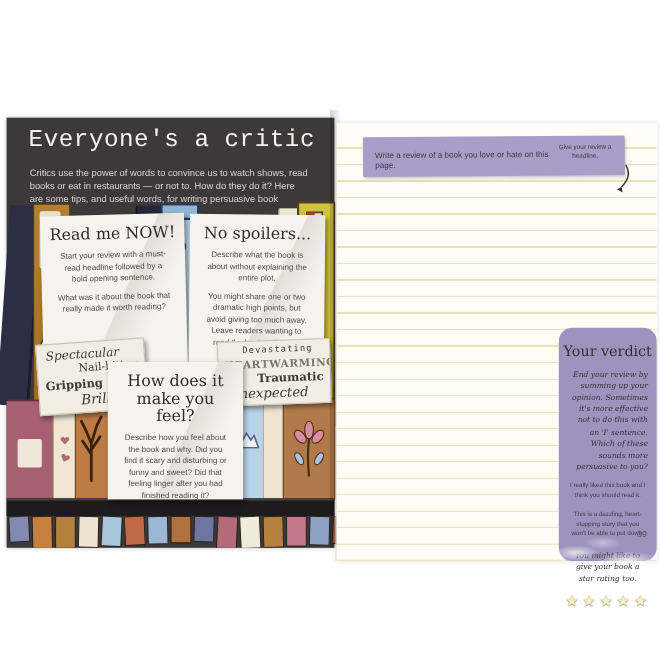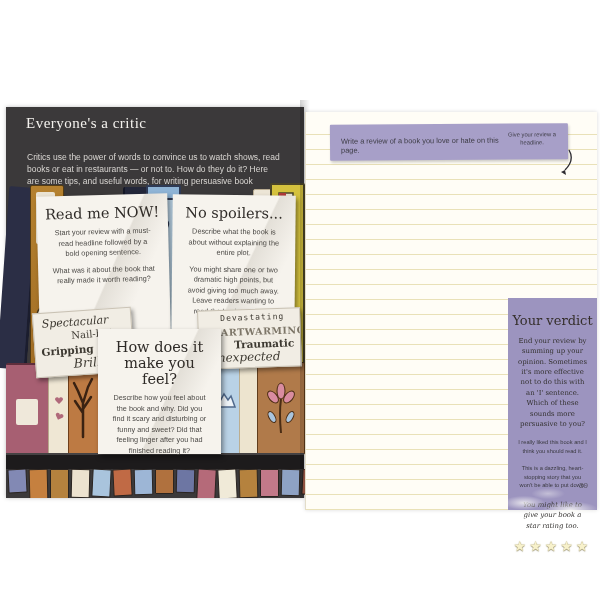--- a/index.html
+++ b/index.html
@@ -1,22 +1,22 @@
 <!DOCTYPE html>
 <html style="--page-dark: #3b393a; --banner-purple: #a79fc8; --panel-purple: #9c94bf; --paper: #fffdf6; --rule-line: #e9e1b8; --star: #f7f1cb;"><head>
 <meta charset="utf-8">
 <style>
   html,body{margin:0;padding:0;background:#fff;}
   #stage{position:relative;width:600px;height:600px;background:#fff;overflow:hidden;
          font-family:"Liberation Sans",sans-serif;}
   
   .left-page{position:absolute;left:6px;top:107px;width:298px;height:391px;
     background:var(--page-dark,#3b393a);box-shadow:0 0 4px rgba(0,0,0,.25);}
-  .lp-title{position:absolute;left:20px;top:8px;font-family:Liberation Serif, serif;
-    font-size:15px;color:#f4f2ee;letter-spacing:.5px;}
+  .lp-title{position:absolute;left:20px;top:8px;font-family:Liberation Mono, monospace;
+    font-size:22px;color:#f4f2ee;letter-spacing:.5px;}
   .lp-intro{position:absolute;left:21px;top:45px;width:254px;font-size:8.5px;
     line-height:1.4;color:#d9d6d2;}
   
   .spine{position:absolute;border-radius:2px;}
   .spine-navy-tilt{left:-3px;top:80px;width:27px;height:182px;background:#2b2e45;
     transform:rotate(4deg);border-right:3px solid #1b1d2e;}
   .spine-globe{left:24px;top:78px;width:32px;height:206px;
     background:linear-gradient(#b5812f,#a06c24);border:1px solid #553c12;}
   .spine-globe .label{position:absolute;left:5px;top:6px;width:19px;height:52px;
     background:#eae3d3;border-radius:2px;}
@@ -74,30 +74,30 @@
     background-position:0 8px;box-shadow:0 0 4px rgba(0,0,0,.15);
     border-left:1px solid #e3ddc9;}
   .banner{position:absolute;left:24px;top:12px;width:238px;height:36px;
     background:var(--banner-purple,#a79fc8);transform:rotate(-.4deg);
     box-shadow:1px 2px 3px rgba(0,0,0,.2);border-radius:1px;}
   .banner .prompt{position:absolute;left:11px;top:12px;width:160px;font-size:7.4px;color:#3c3b44;}
   .banner .hint{position:absolute;right:6px;top:7px;width:60px;font-size:5.8px;
     text-align:center;color:#3c3b44;line-height:1.4;}
   .arrow-svg{position:absolute;left:249px;top:36px;}
   .verdict{position:absolute;left:202px;top:186px;width:89px;height:212px;
-    background:var(--panel-purple,#9c94bf);border-radius:0;text-align:center;color:#33312f;}
+    background:var(--panel-purple,#9c94bf);border-radius:12px;text-align:center;color:#33312f;}
   .verdict .blotch{position:absolute;left:0;bottom:-2px;width:100%;height:46px;
     background:
       radial-gradient(ellipse 30px 10px at 18% 80%,rgba(255,255,250,.75),rgba(255,255,250,0) 70%),
       radial-gradient(ellipse 40px 12px at 70% 95%,rgba(255,255,250,.8),rgba(255,255,250,0) 70%),
       radial-gradient(ellipse 24px 8px at 45% 60%,rgba(255,255,250,.4),rgba(255,255,250,0) 70%);}
   .verdict h2{margin:15px 4px 8px;font-family:"DejaVu Serif",serif;font-weight:normal;
     font-size:13px;color:#352f2b;}
-  .verdict .script{font-family:"DejaVu Serif",serif;font-size:6.9px;
-    line-height:1.5;margin:0 8px;}
+  .verdict .script{font-family:"DejaVu Serif",serif;font-style:italic;font-size:6.9px;
+    line-height:1.5;margin:0 8px;text-align:right;}
   .verdict .example{font-size:5.7px;line-height:1.5;margin:9px 10px 0;color:#3b3a42;}
   .verdict .closing{font-family:"DejaVu Serif",serif;font-style:italic;font-size:6.9px;
     line-height:1.5;margin:10px 8px 0;}
   .verdict .stars{margin-top:7px;font-size:14px;letter-spacing:3px;color:var(--star,#f7f1cb);
     text-shadow:0 0 1px #8f8140,0 1px 1px rgba(90,80,40,.5);}
   .verdict .pagenum{position:absolute;right:9px;bottom:20px;font-size:8px;color:#55525e;}
   .spread-shadow{position:absolute;left:300px;top:100px;width:10px;height:398px;
     background:linear-gradient(to right,rgba(0,0,0,.18),rgba(0,0,0,0));pointer-events:none;}
 </style>
 </head>

